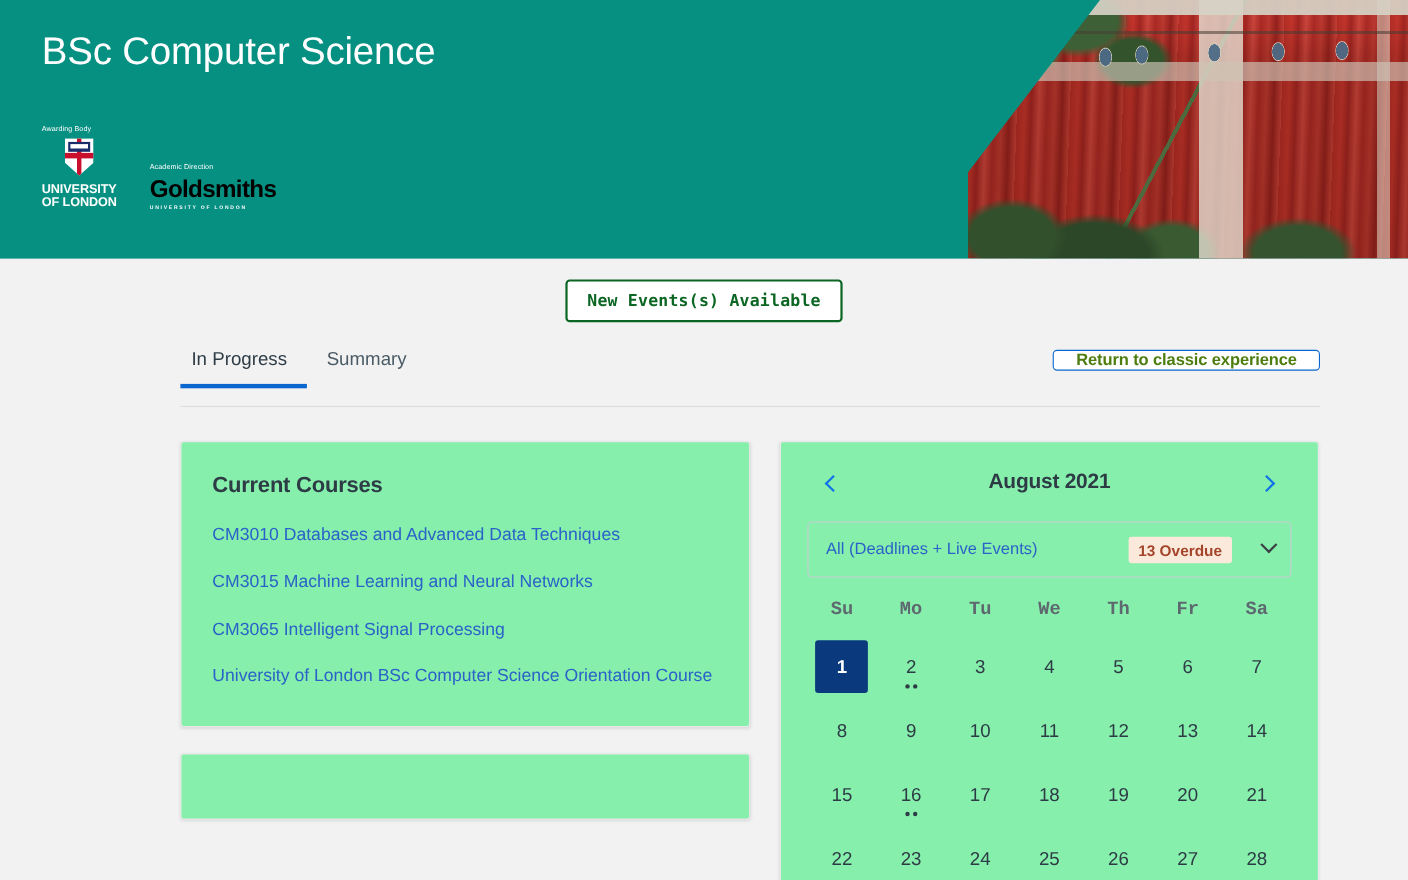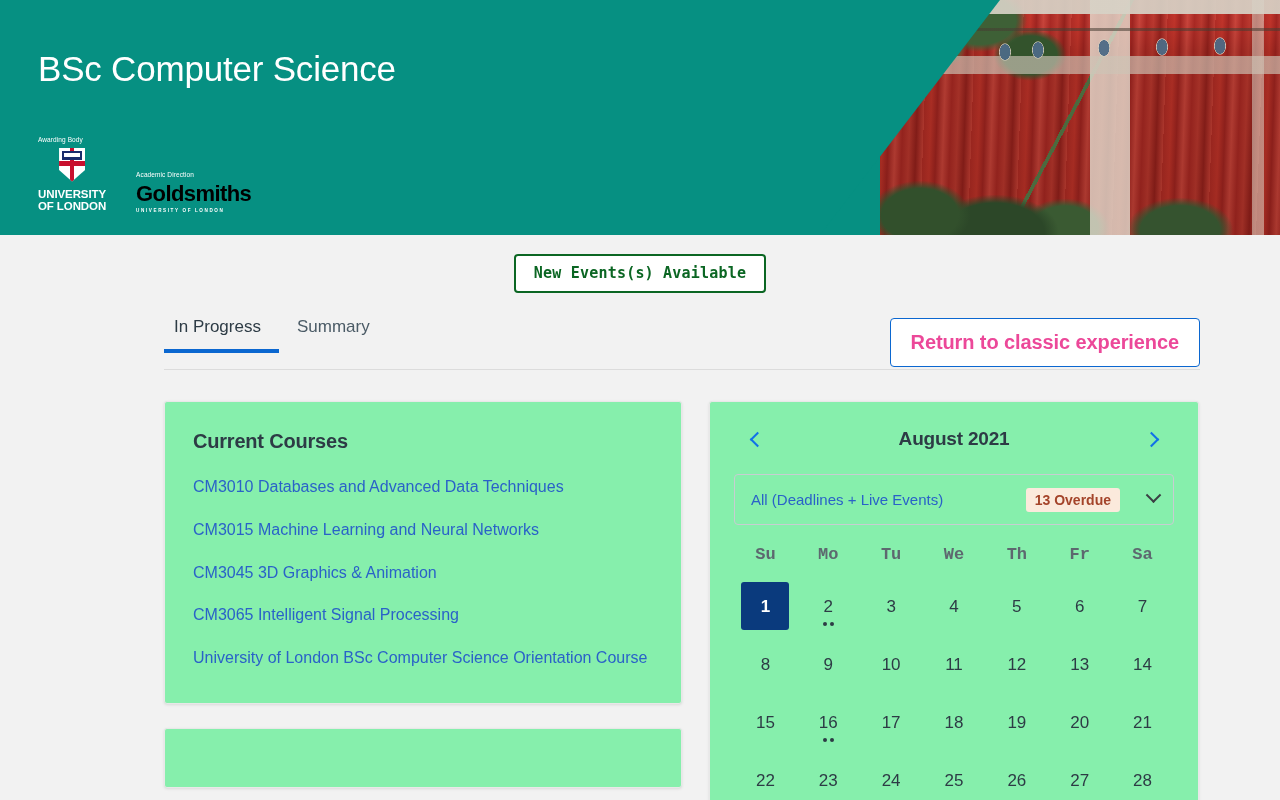--- a/index.html
+++ b/index.html
@@ -109,21 +109,21 @@
   }
 
   .banner-content {
     position: absolute;
     left: 38px;
     top: 0;
     z-index: 5;
   }
 
   .banner-title {
-    margin-top: 50px;
+    margin-top: 28px;
     font-size: 35px;
     font-weight: 400;
     color: #ffffff;
     letter-spacing: -0.2px;
     line-height: 1.1;
   }
 
   .logo-row {
     display: flex;
     align-items: flex-end;
@@ -245,26 +245,26 @@
   }
   .tab:first-child { padding-left: 10px; }
   .tab.active {
     border-bottom-color: #0b67d0;
     color: #2d3b45;
   }
   .tab.inactive { color: #4b5b66; }
 
   .classic-btn {
     border: 1px solid #0b67d0;
-    color: #ec4899;
+    color: #4d7c0f;
     background: #ffffff;
-    font-size: 20px;
+    font-size: 15px;
     font-weight: 700;
     border-radius: 4px;
-    padding: 12px 20px;
+    padding: 0 20px;
     cursor: pointer;
     margin-bottom: 11px;
     letter-spacing: -0.1px;
     white-space: nowrap;
   }
 
   
   .main {
     display: flex;
     gap: 27px;
@@ -487,21 +487,20 @@
   <button class="classic-btn">Return to classic experience</button>
 </div>
 
 <div class="main">
 
   <div class="col-left">
     <div class="card card-courses">
       <div class="card-title">Current Courses</div>
       <a class="course-link">CM3010 Databases and Advanced Data Techniques</a>
       <a class="course-link">CM3015 Machine Learning and Neural Networks</a>
-      <a class="course-link">CM3045 3D Graphics &amp; Animation</a>
       <a class="course-link">CM3065 Intelligent Signal Processing</a>
       <a class="course-link">University of London BSc Computer Science Orientation Course</a>
     </div>
 
     <div class="card card-empty"></div>
   </div>
 
   <div class="col-right">
     <div class="card card-calendar">
 

